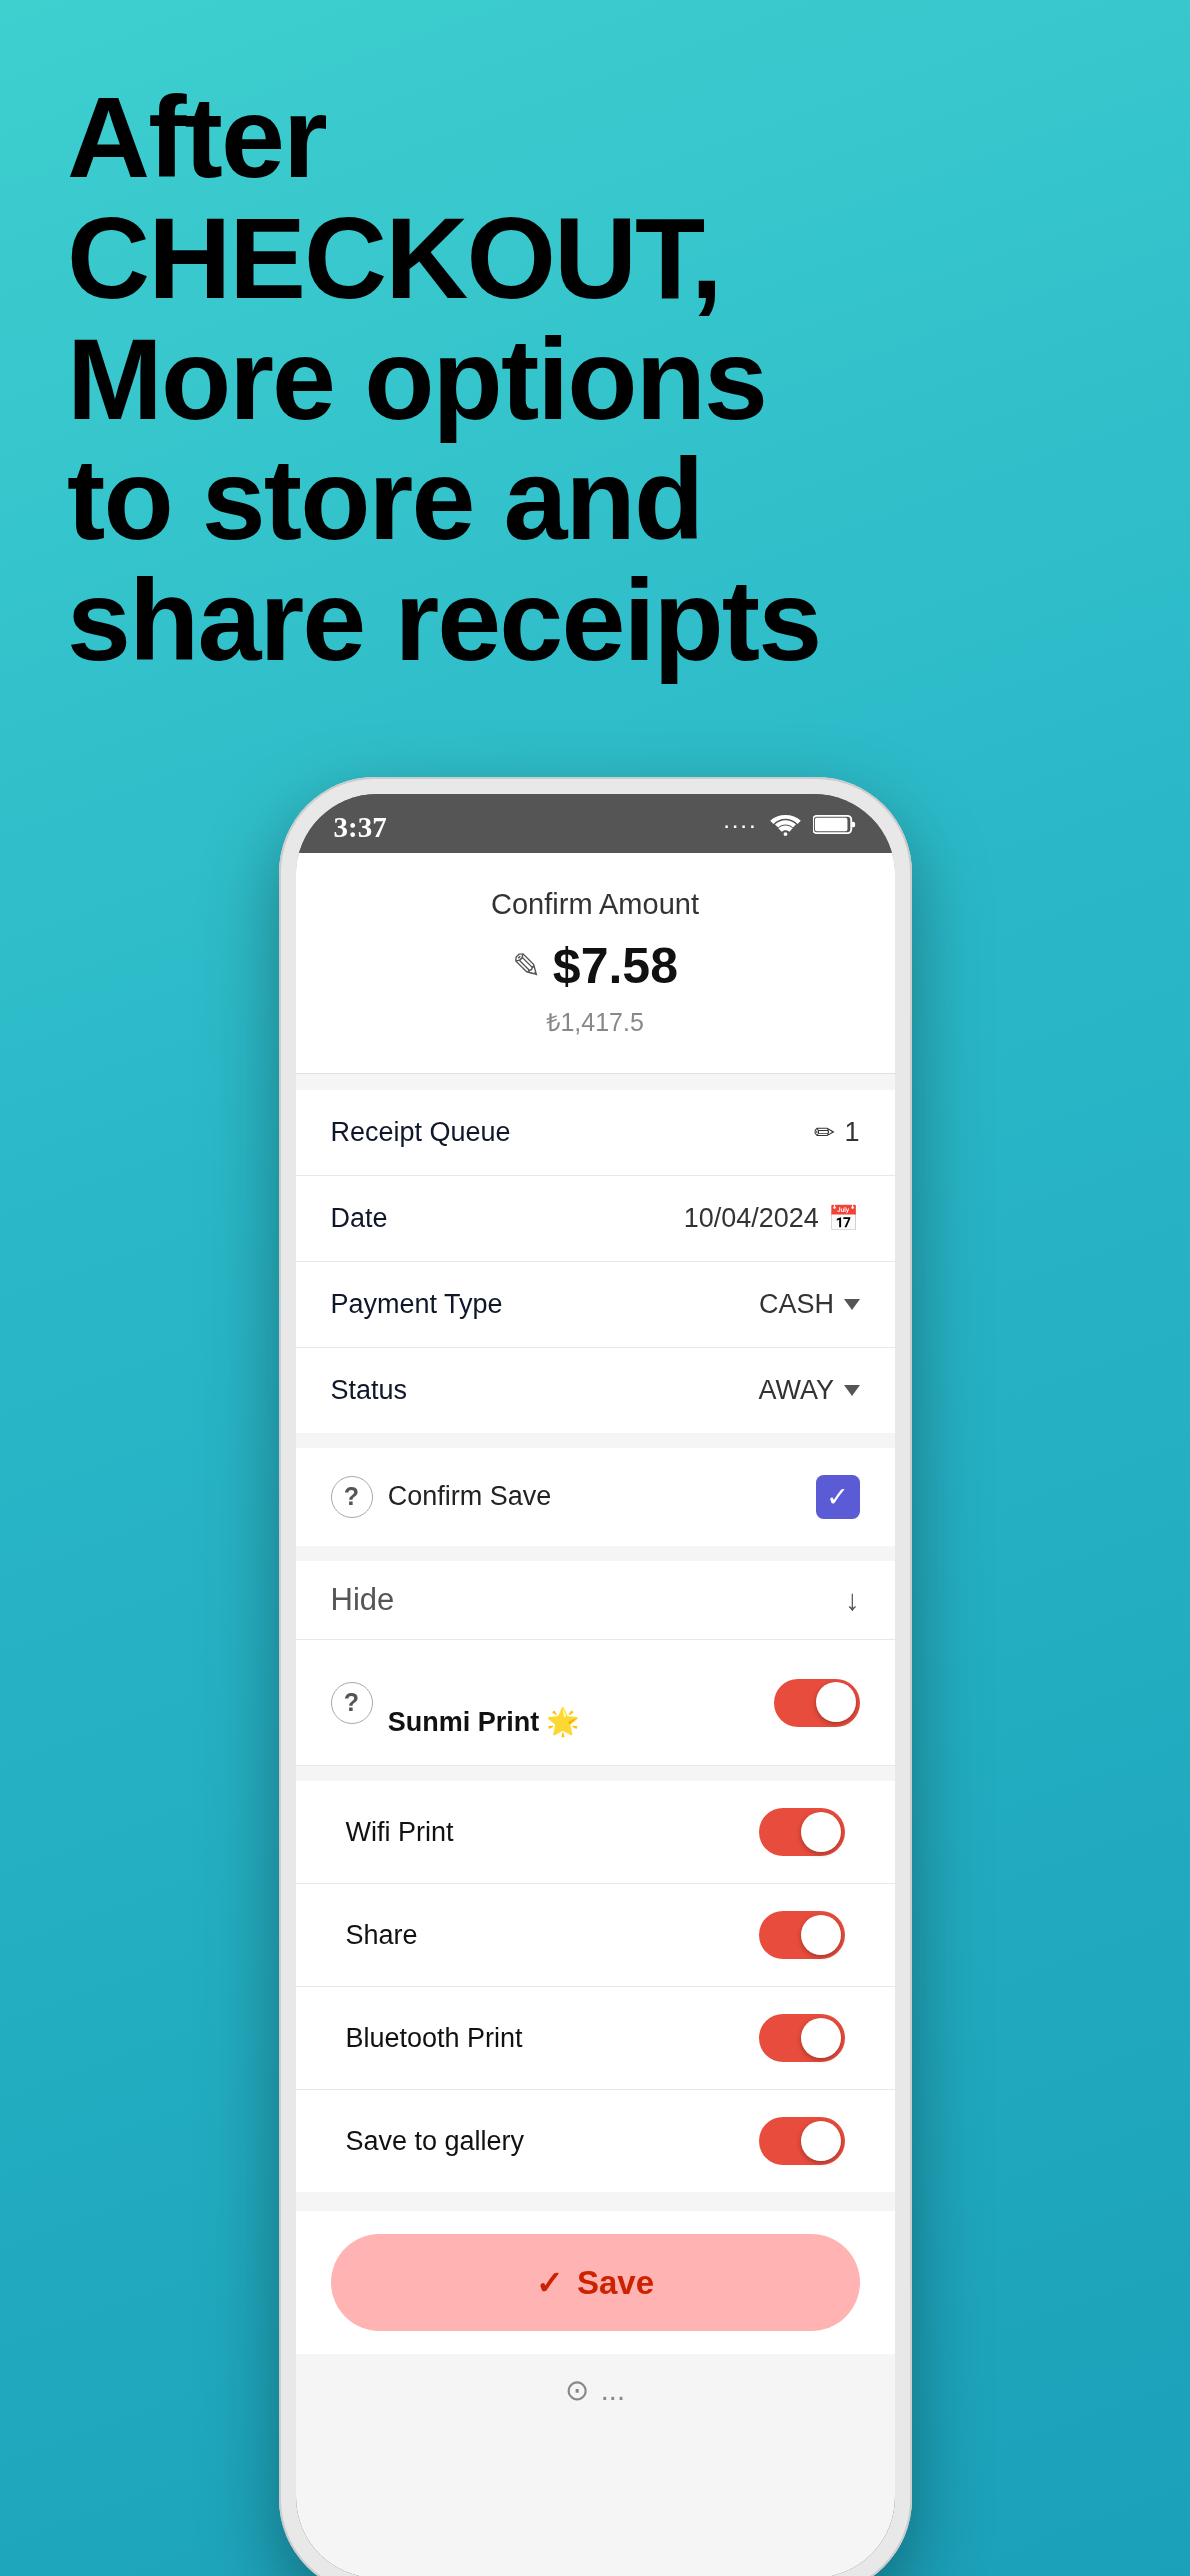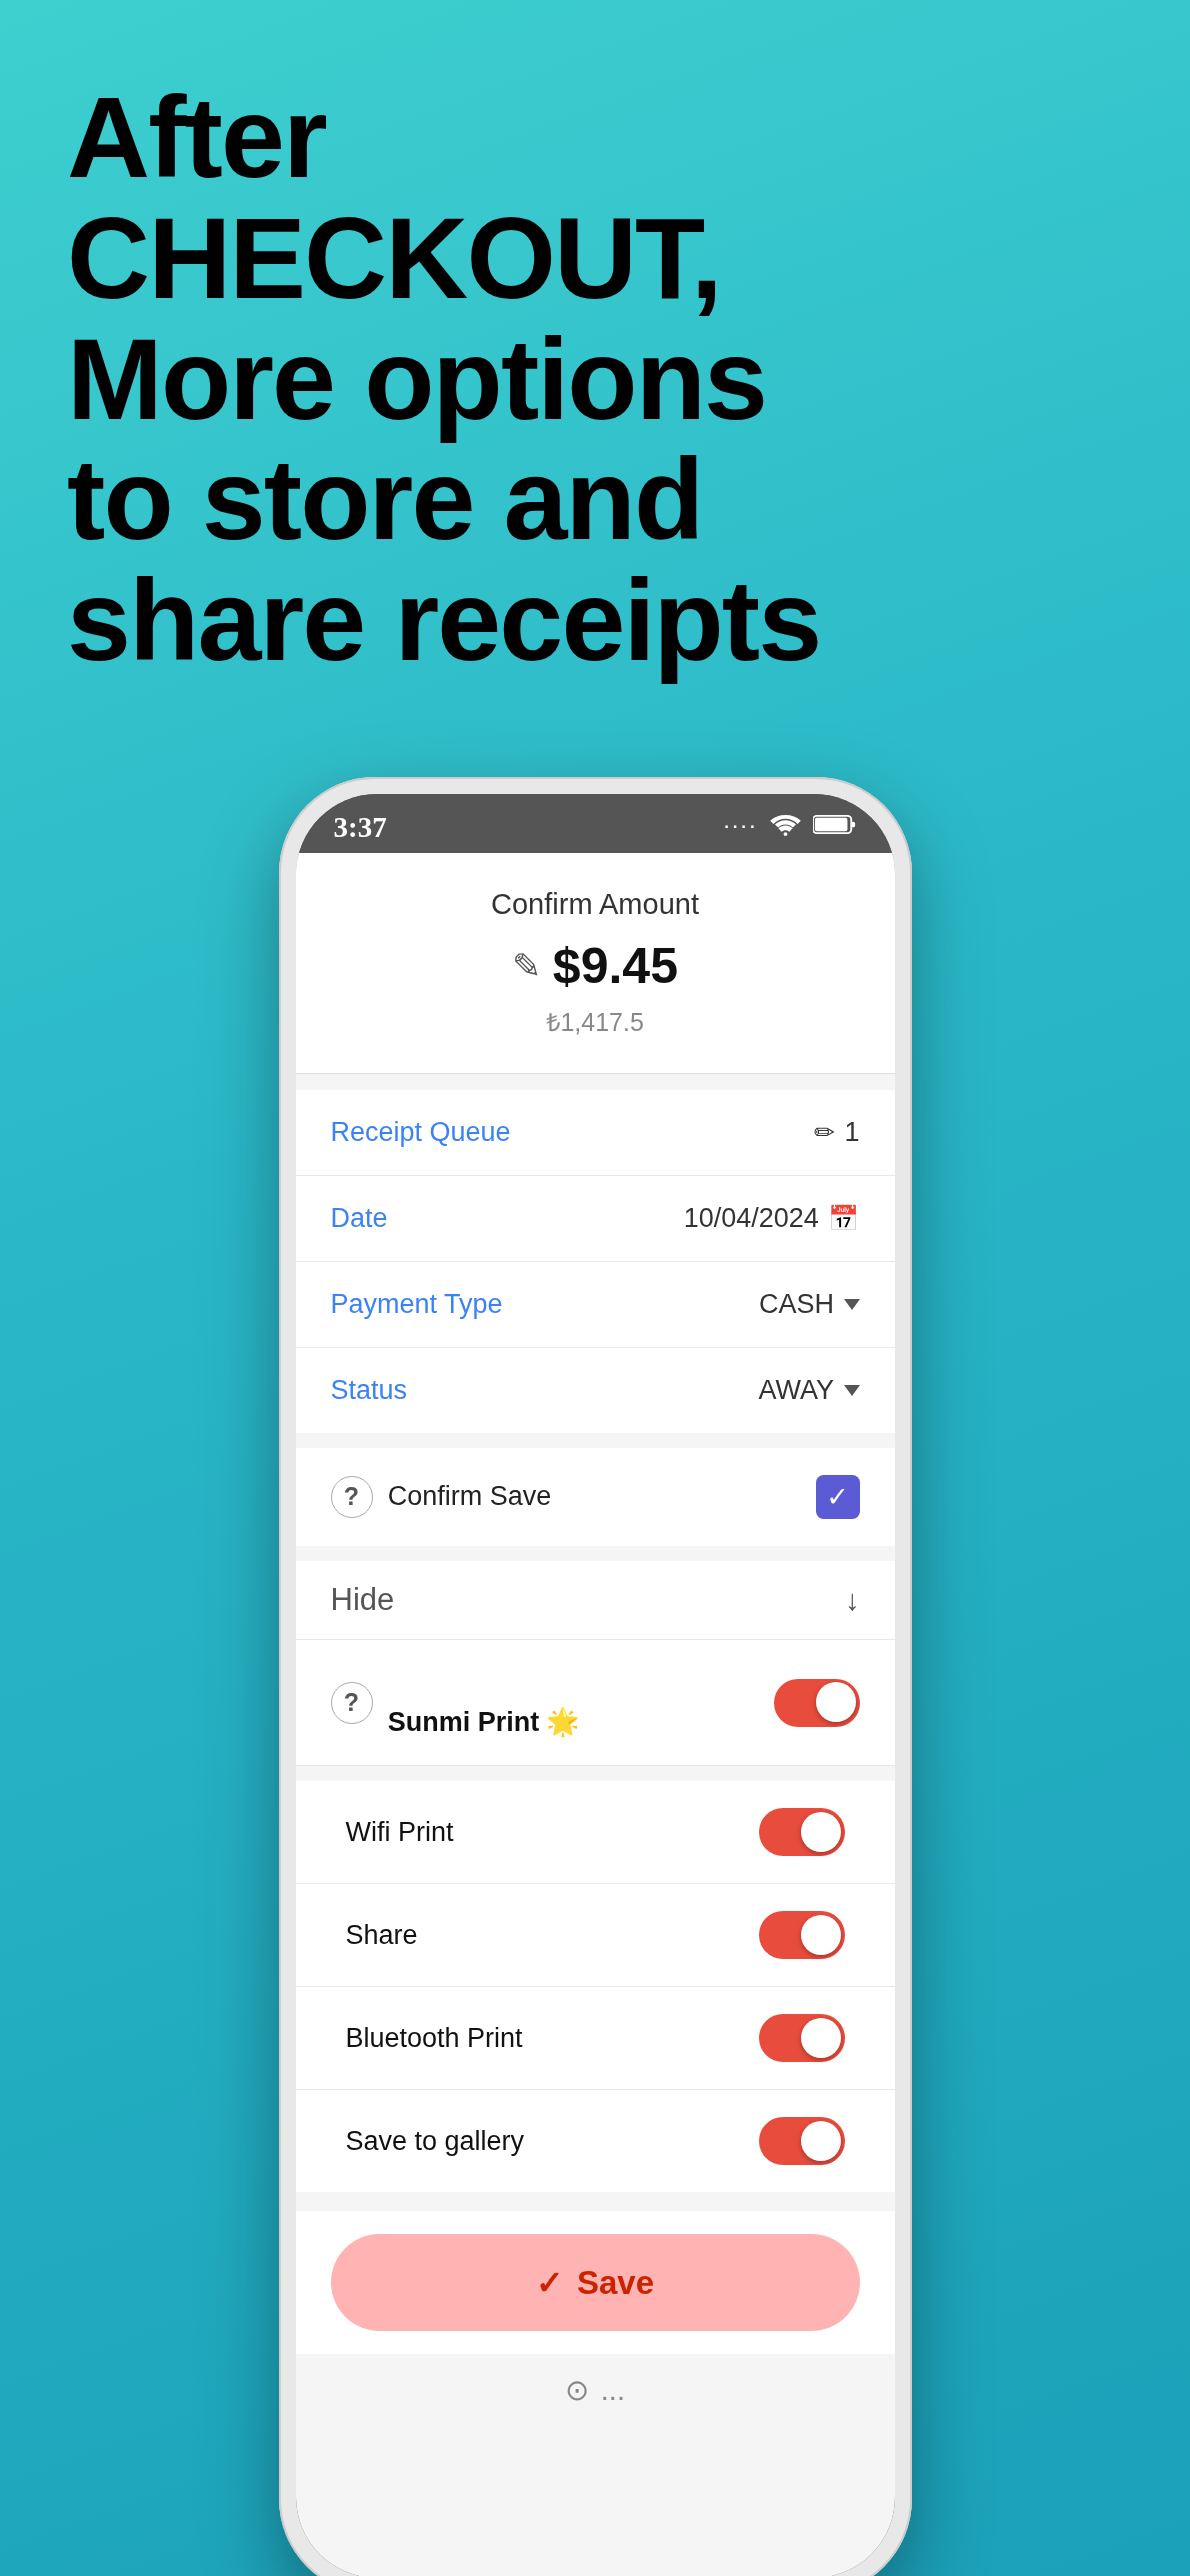--- a/index.html
+++ b/index.html
@@ -125,21 +125,21 @@
       padding: 27px 35px;
       border-bottom: 1px solid #e8e8e8;
     }
 
     .list-row:last-child {
       border-bottom: none;
     }
 
     .row-label {
       font-size: 27px;
-      color: #3b82f6;
+      color: #0f172a;
       font-weight: 400;
     }
 
     .row-value {
       display: flex;
       align-items: center;
       gap: 9.6px;
       font-size: 27px;
       color: #333;
     }
@@ -379,21 +379,21 @@
           </span>
         </div>
       </div>
 
       <div class="phone-screen">
 
         <div class="received-card">
           <div class="card-title">Confirm Amount</div>
           <div class="amount-row">
             <span class="edit-icon">✎</span>
-            <span class="amount">$9.45</span>
+            <span class="amount">$7.58</span>
           </div>
           <div class="sub-amount">₺1,417.5</div>
         </div>
 
         <div class="list-section">
 
           <div class="list-row">
             <span class="row-label">Receipt Queue</span>
             <div class="row-value">
               <span style="font-size:25px;">✏</span>

